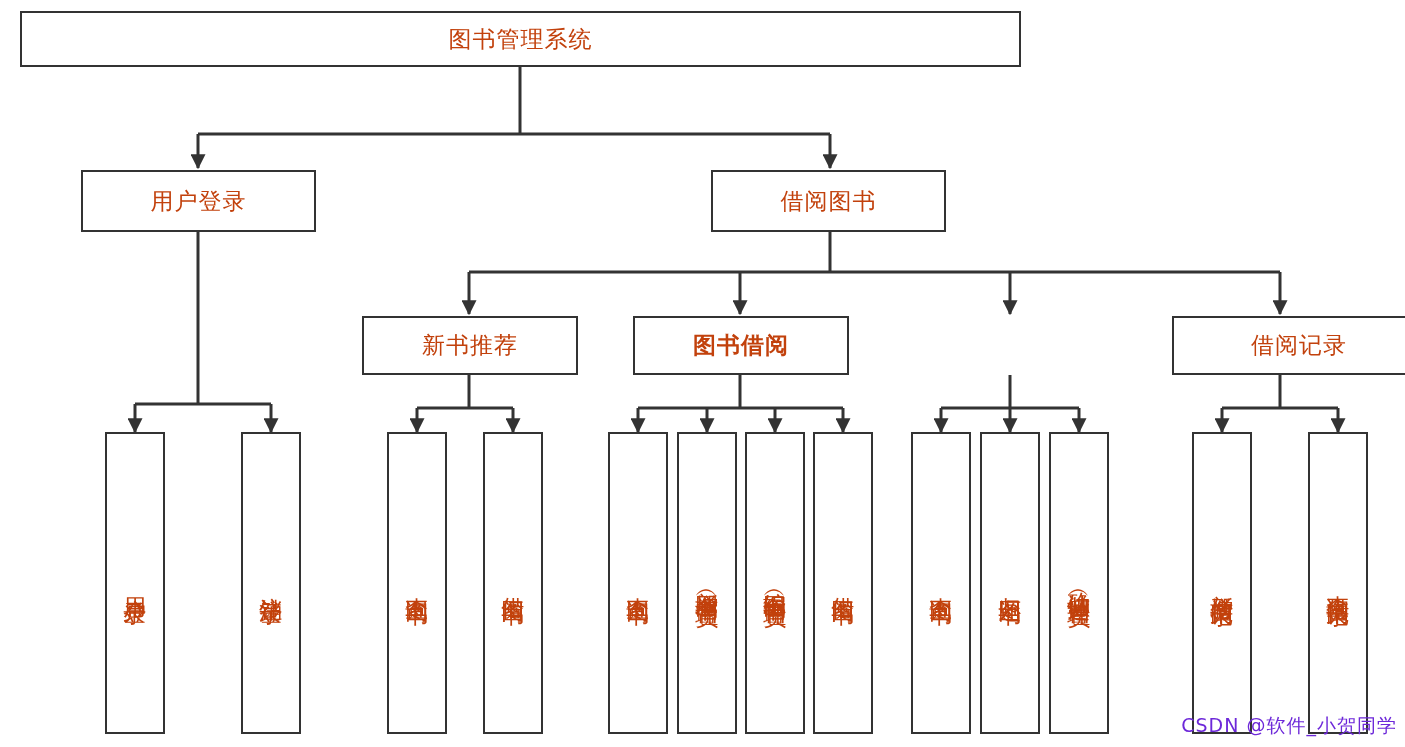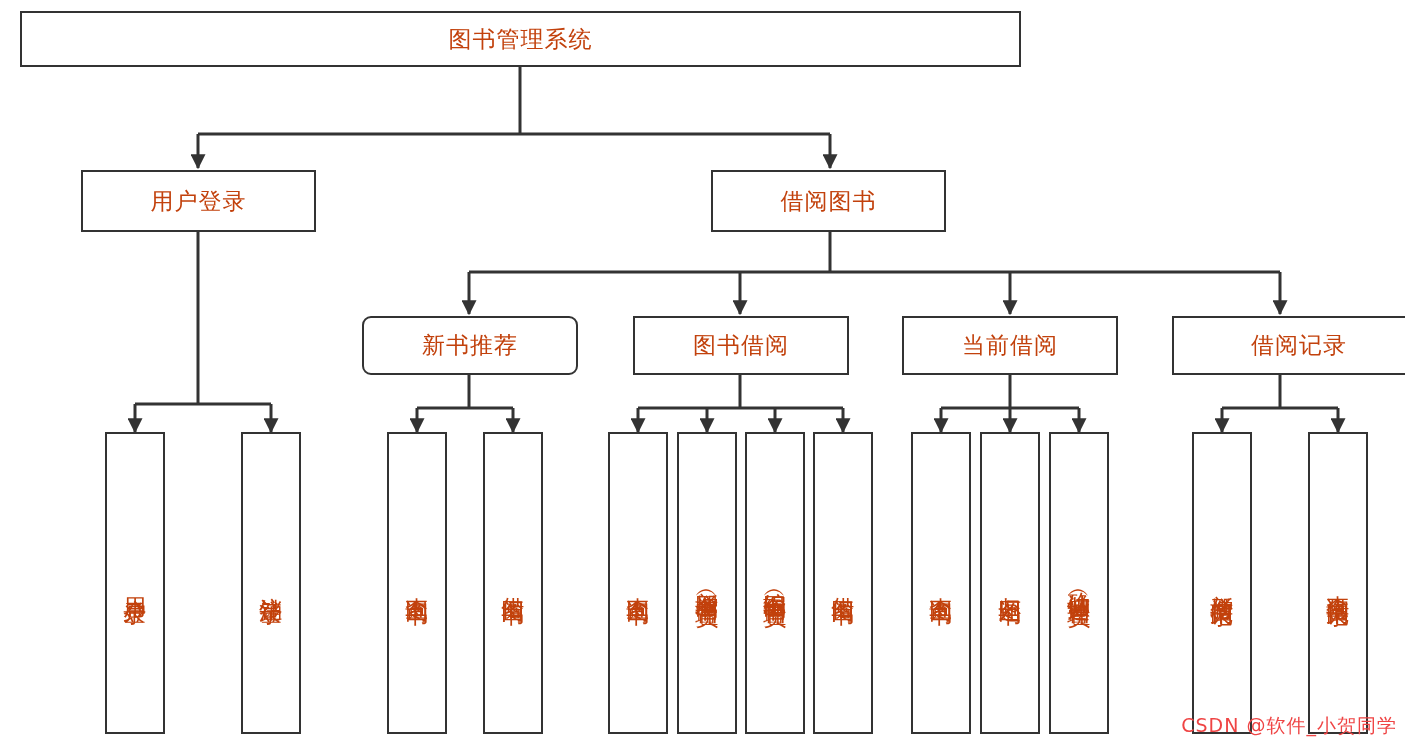--- a/index.html
+++ b/index.html
@@ -53,21 +53,21 @@
   }
   .node-v > span {
     writing-mode: vertical-rl;
     text-orientation: upright;
   }
   #watermark {
     position: absolute;
     right: 8px;
     bottom: 8px;
     font-size: 19px;
-    color: #ef4444;
+    color: #6d28d9;
     letter-spacing: 1px;
     white-space: nowrap;
     user-select: none;
   }
 </style>
 </head>
 <body>
 
 <div id="diagram-canvas">
 
@@ -125,28 +125,25 @@
     <span>图书管理系统</span>
   </div>
 
   <div class="node node-h" style="left:81px; top:170px; width:235px; height:62px;">
     <span>用户登录</span>
   </div>
   <div class="node node-h" style="left:711px; top:170px; width:235px; height:62px;">
     <span>借阅图书</span>
   </div>
 
-  <div class="node node-h" style="left:362px; top:316px; width:216px; height:59px;border-radius:9px;">
+  <div class="node node-h" style="left:362px; top:316px; width:216px; height:59px;">
     <span>新书推荐</span>
   </div>
-  <div class="node node-h" style="left:633px; top:316px; width:216px; height:59px;">
+  <div class="node node-h" style="left:633px; top:316px; width:216px; height:59px;font-weight:bold;">
     <span>图书借阅</span>
-  </div>
-  <div class="node node-h" style="left:902px; top:316px; width:216px; height:59px;">
-    <span>当前借阅</span>
   </div>
   <div class="node node-h" style="left:1172px; top:316px; width:254px; height:59px;">
     <span>借阅记录</span>
   </div>
 
   <div class="node node-v" style="left:105px; top:432px; width:60px; height:302px;">
     <span>用户登录</span>
   </div>
   <div class="node node-v" style="left:241px; top:432px; width:60px; height:302px;">
     <span>注销登录</span>

